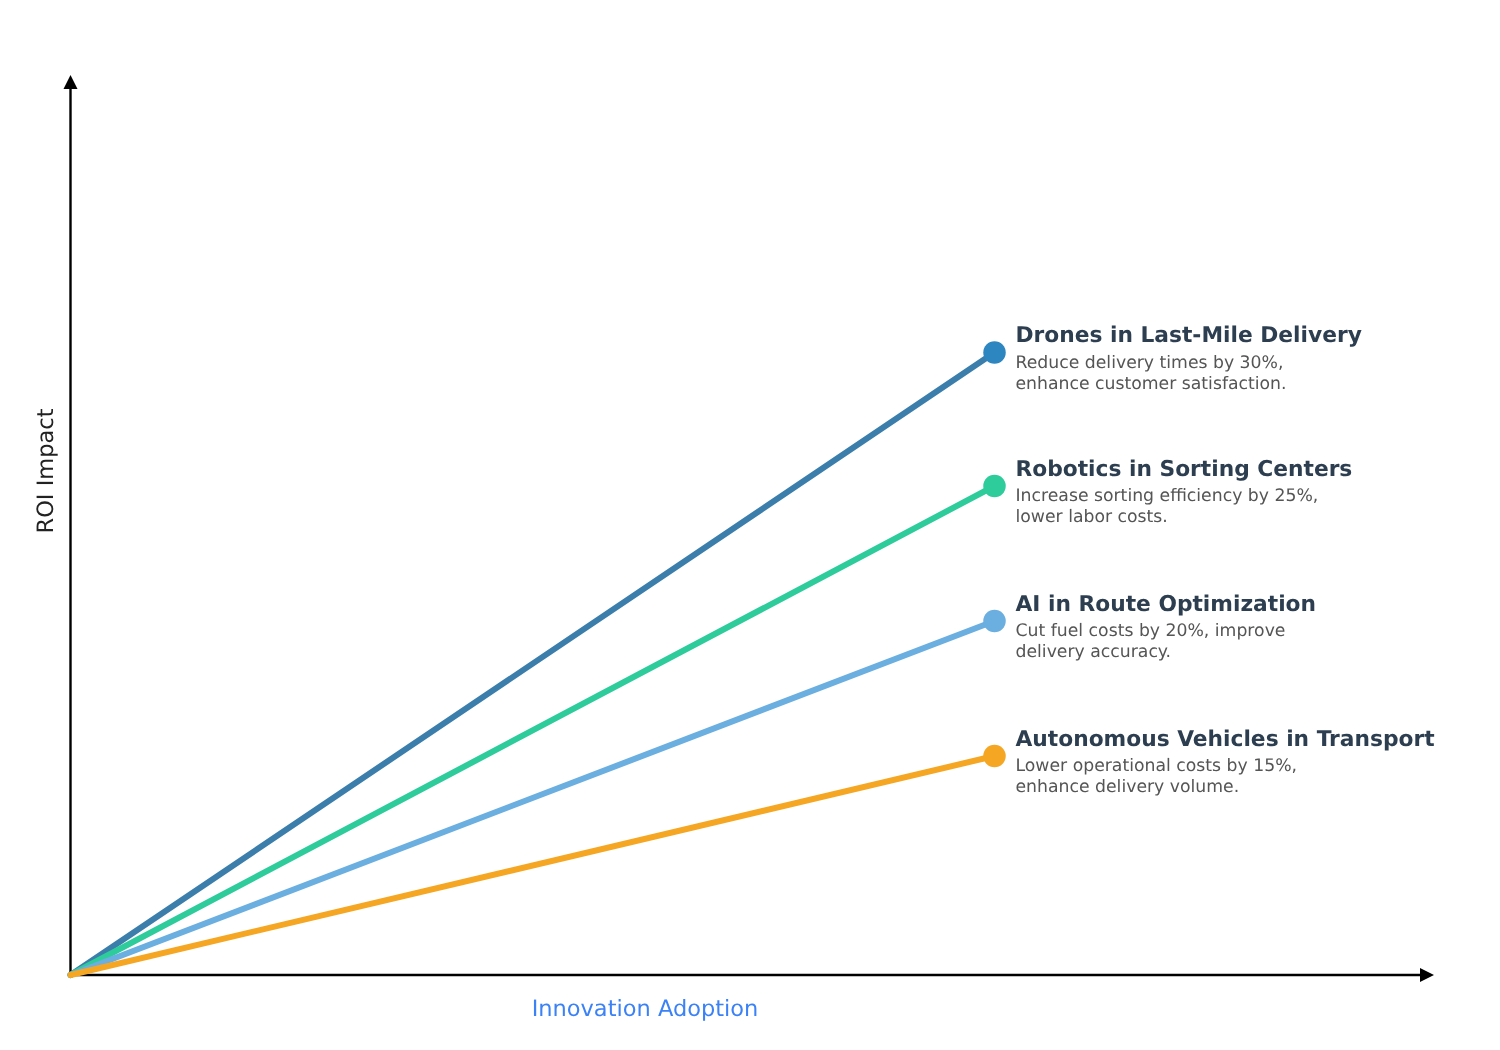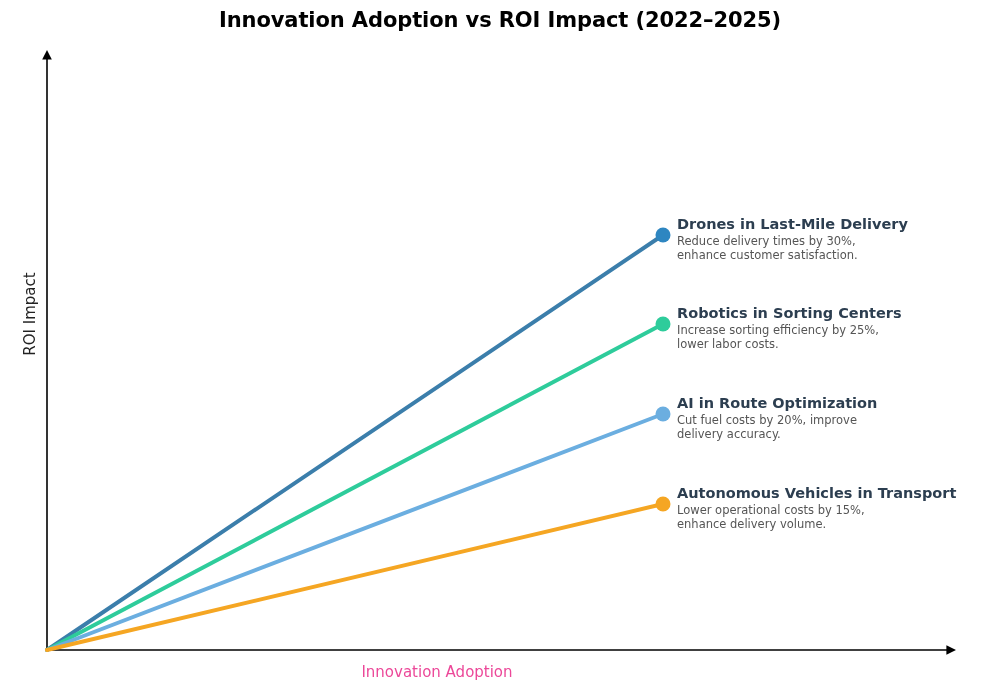--- a/index.html
+++ b/index.html
@@ -32,26 +32,26 @@
   }
   #plot-svg {
     position: absolute;
     top: 0;
     left: 0;
     width: 1000px;
     height: 700px;
   }
   .axis-label-x {
     position: absolute;
-    left: 7px;
+    left: 0;
     top: 663px;
     width: 860px;
     text-align: center;
     font-size: 15px;
-    color: #ec4899;
+    color: #3b82f6;
   }
   .axis-label-y {
     position: absolute;
     left: -30px;
     top: 305px;
     width: 120px;
     text-align: center;
     font-size: 15px;
     color: #222222;
     transform: rotate(-90deg);
@@ -77,21 +77,20 @@
   .annotation-desc-line {
     display: block;
     white-space: nowrap;
   }
 </style>
 </head>
 <body>
 
 <div id="chart-root">
 
-  <div id="chart-title">Innovation Adoption vs ROI Impact (2022–2025)</div>
 
   <svg id="plot-svg" viewBox="0 0 1000 700">
     <defs>
       <marker id="axis-arrowhead" markerWidth="9" markerHeight="9" refX="1" refY="3" orient="auto" markerUnits="strokeWidth">
         <path d="M0,0 L0,6 L6,3 z" fill="#000000"></path>
       </marker>
     </defs>
 
     <line x1="47" y1="650" x2="47" y2="58" stroke="#000000" stroke-width="1.6" marker-end="url(#axis-arrowhead)"></line>
 

